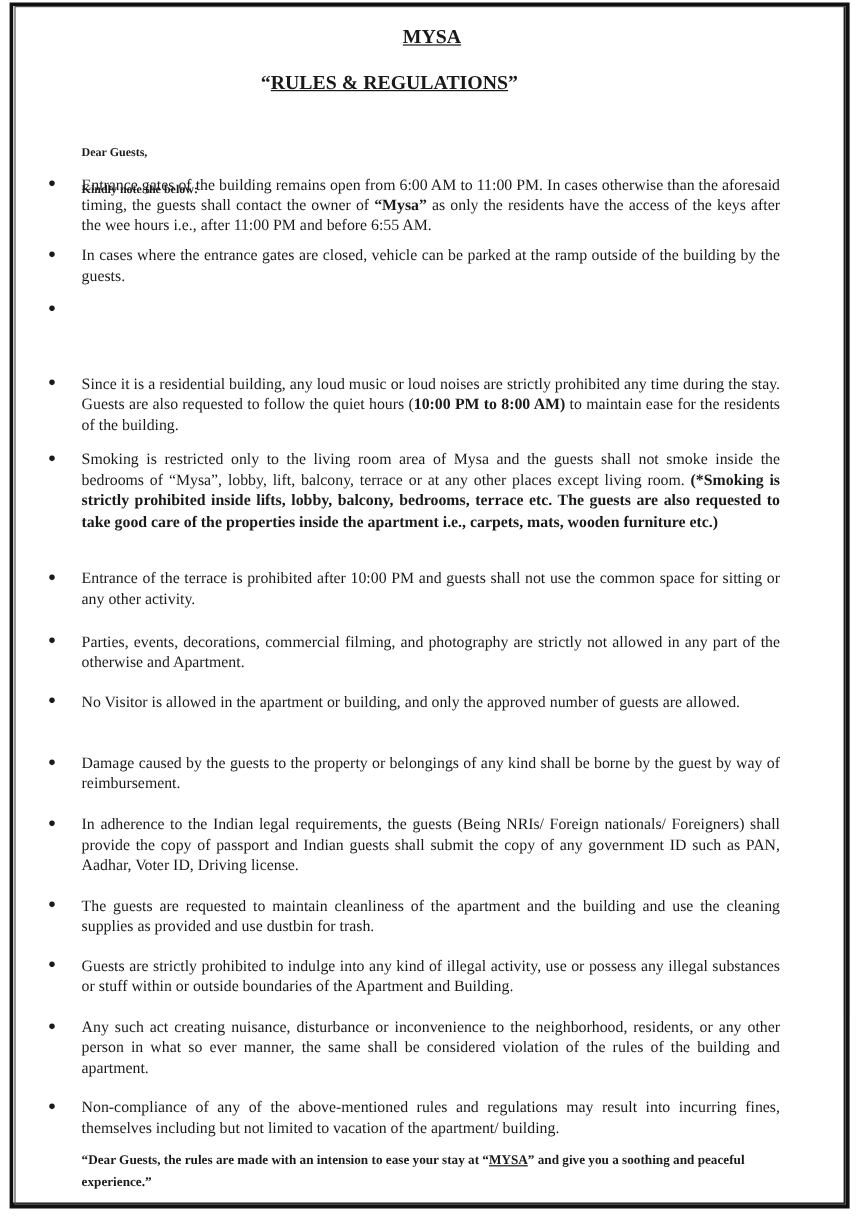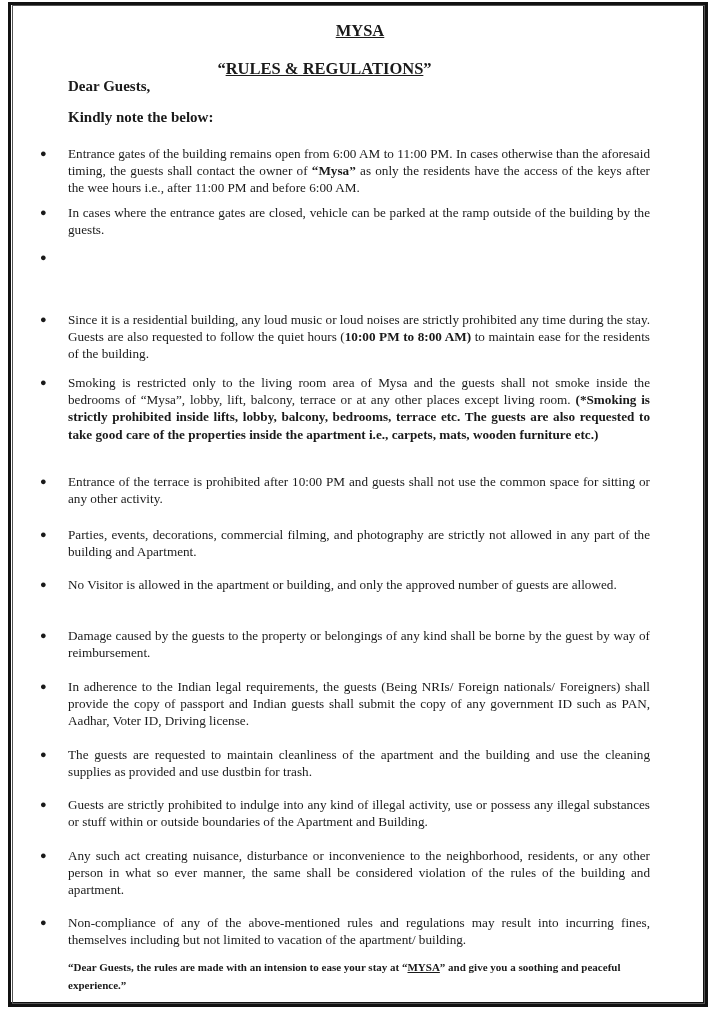--- a/index.html
+++ b/index.html
@@ -7,21 +7,21 @@
          font-family:"Liberation Serif", "DejaVu Serif", serif; color:#1a1a1a; }
   .frame-outer { position:absolute; left:8px; top:2px; width:700px; height:1005px;
          border:3px solid #111; border-right-width:5px; border-bottom-width:5px; box-sizing:border-box; }
   .frame-inner { position:absolute; left:12px; top:5px; width:693px; height:999px;
          border:1px solid #555; box-sizing:border-box; }
   .page { position:absolute; left:0; top:0; width:720px; }
   .title { text-align:center; font-weight:bold; font-size:16.5px; line-height:22px; }
   .title .l1 { position:absolute; top:20px; left:0; width:720px; }
   .title .l2 { position:absolute; top:42px; left:0; width:649px;margin-top:16px; }
   .title span.u { text-decoration:underline; }
-  .salute { position:absolute; left:68px; font-weight:bold; font-size:15px; }
+  .salute { position:absolute; left:68px; font-weight:bold; font-size:10px;margin-top:44px; }
   ul.rules { position:absolute; left:0; top:0; margin:0; padding:0; list-style:none; }
   li.rule { position:absolute; left:40px; width:612px; font-size:13.2px; line-height:17.2px; }
   li.rule .bullet { position:absolute; left:0; top:0; width:10px; font-size:11px; }
   li.rule .text { position:absolute; left:28px; width:582px; text-align:justify; }
   .b { font-weight:bold; }
   .closing { position:absolute; left:68px; top:958px; width:590px; font-weight:bold;
          font-size:11px; line-height:18px; }
   .closing .u { text-decoration:underline; }
 </style>
 </head>
@@ -35,21 +35,21 @@
     <div class="l1"><span class="u">MYSA</span></div>
     <div class="l2"><span>“</span><span class="u">RULES &amp; REGULATIONS</span><span>”</span></div>
   </div>
 
   <div class="salute" style="top:78px;">Dear Guests,</div>
   <div class="salute" style="top:109px;text-align:center;">Kindly note the below:</div>
 
   <ul class="rules">
     <li class="rule" style="top:145px;">
       <span class="bullet">●</span>
-      <span class="text"><span>Entrance gates of the building remains open from 6:00 AM to 11:00 PM. In cases otherwise than the aforesaid timing, the guests shall contact the owner of </span><span class="b">“Mysa”</span><span> as only the residents have the access of the keys after the wee hours i.e., after 11:00 PM and before 6:00 AM.</span></span>
+      <span class="text"><span>Entrance gates of the building remains open from 6:00 AM to 11:00 PM. In cases otherwise than the aforesaid timing, the guests shall contact the owner of </span><span class="b">“Mysa”</span><span> as only the residents have the access of the keys after the wee hours i.e., after 11:00 PM and before 6:55 AM.</span></span>
     </li>
     <li class="rule" style="top:204px;">
       <span class="bullet">●</span>
       <span class="text">In cases where the entrance gates are closed, vehicle can be parked at the ramp outside of the building by the guests.</span>
     </li>
     <li class="rule" style="top:249px;">
       <span class="bullet">●</span>
       <span class="text"><br></span>
     </li>
     <li class="rule" style="top:311px;">
@@ -59,21 +59,21 @@
     <li class="rule" style="top:374px;">
       <span class="bullet">●</span>
       <span class="text"><span>Smoking is restricted only to the living room area of Mysa and the guests shall not smoke inside the bedrooms of “Mysa”, lobby, lift, balcony, terrace or at any other places except living room. </span><span class="b">(*Smoking is strictly prohibited inside lifts, lobby, balcony, bedrooms, terrace etc. The guests are also requested to take good care of the properties inside the apartment i.e., carpets, mats, wooden furniture etc.)</span></span>
     </li>
     <li class="rule" style="top:473px;">
       <span class="bullet">●</span>
       <span class="text">Entrance of the terrace is prohibited after 10:00 PM and guests shall not use the common space for sitting or any other activity.</span>
     </li>
     <li class="rule" style="top:526px;">
       <span class="bullet">●</span>
-      <span class="text">Parties, events, decorations, commercial filming, and photography are strictly not allowed in any part of the building and Apartment.</span>
+      <span class="text">Parties, events, decorations, commercial filming, and photography are strictly not allowed in any part of the otherwise and Apartment.</span>
     </li>
     <li class="rule" style="top:576px;">
       <span class="bullet">●</span>
       <span class="text">No Visitor is allowed in the apartment or building, and only the approved number of guests are allowed.</span>
     </li>
     <li class="rule" style="top:627px;">
       <span class="bullet">●</span>
       <span class="text">Damage caused by the guests to the property or belongings of any kind shall be borne by the guest by way of reimbursement.</span>
     </li>
     <li class="rule" style="top:678px;">

